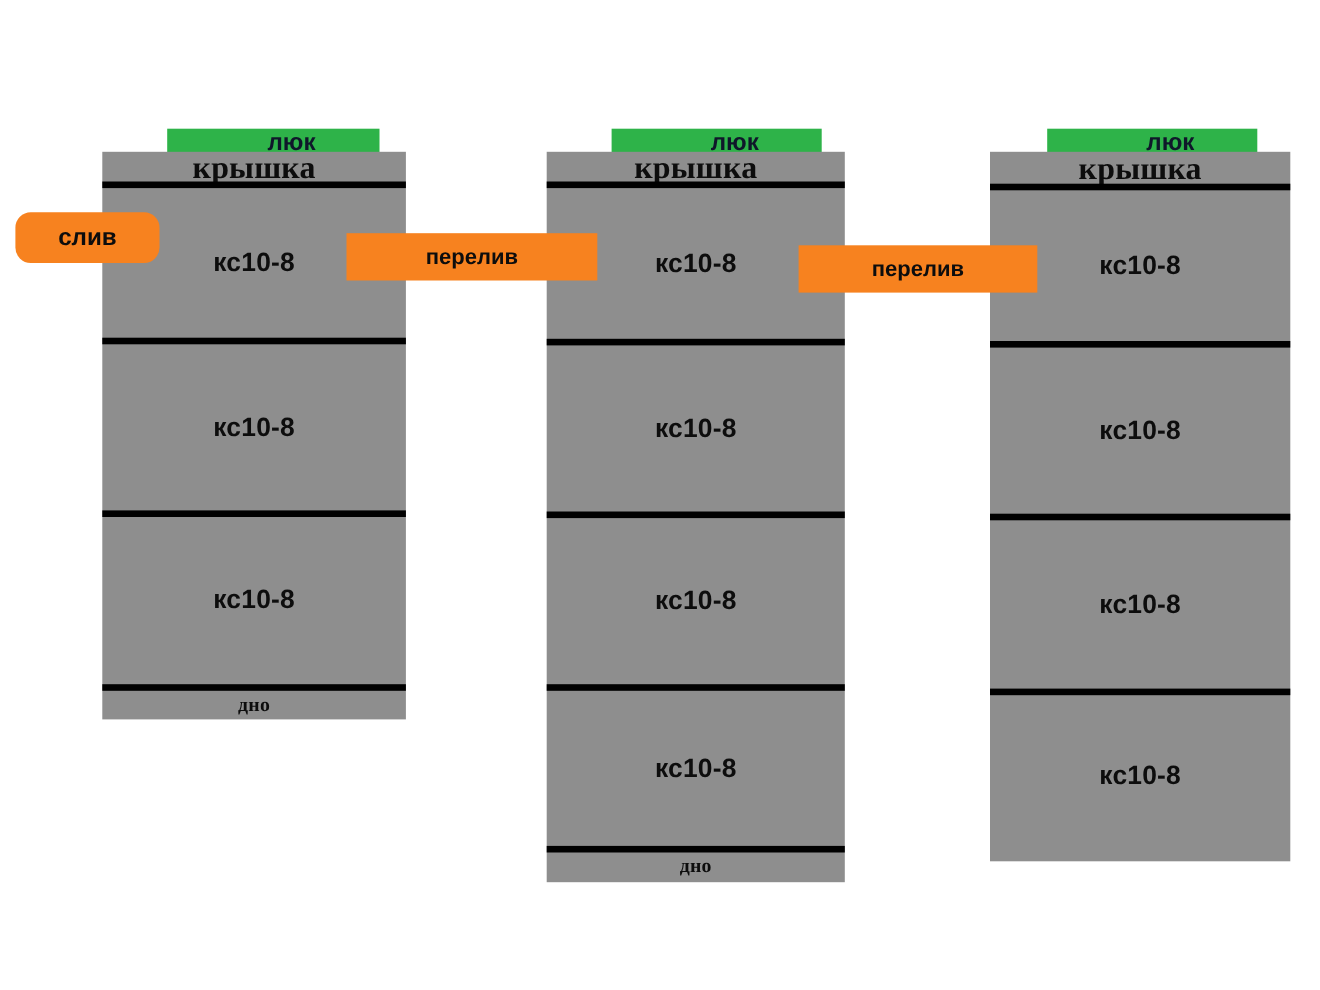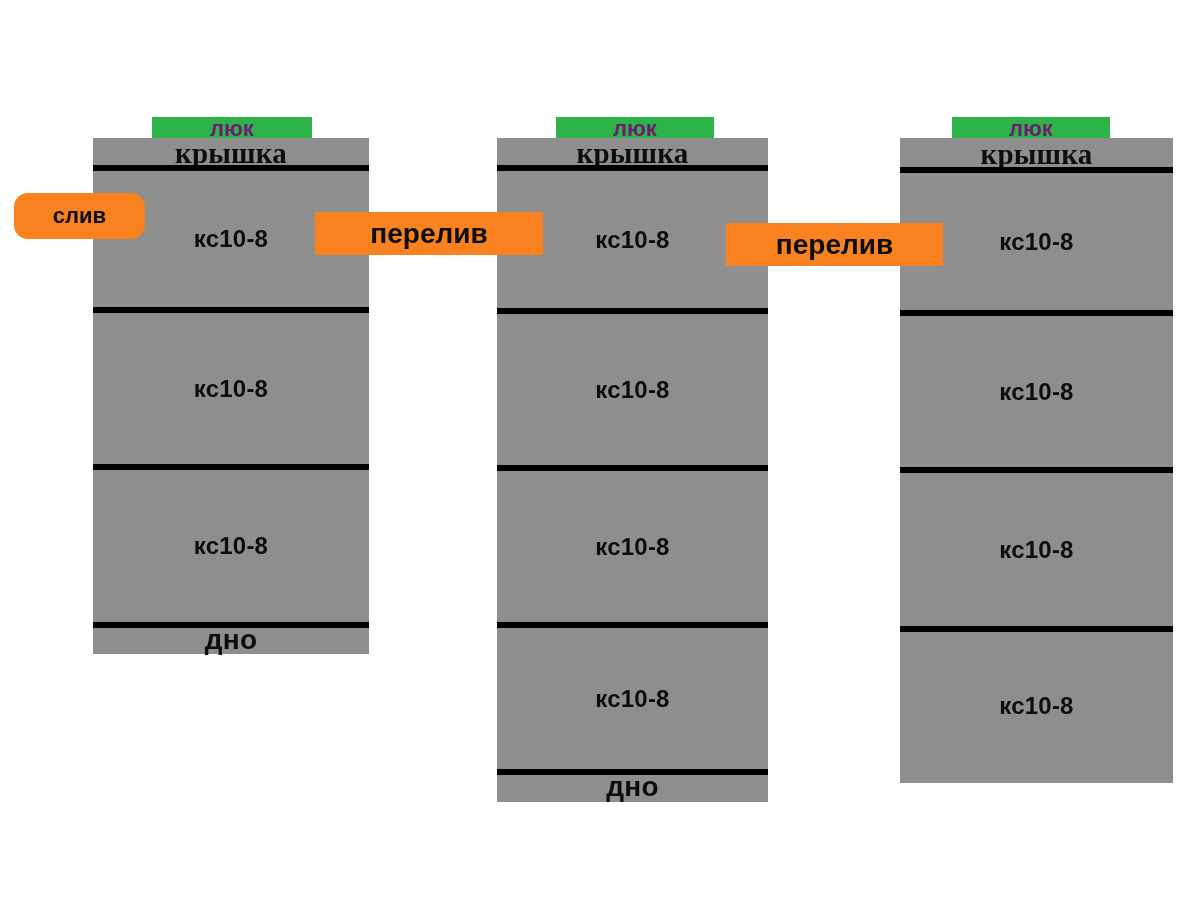--- a/index.html
+++ b/index.html
@@ -53,48 +53,49 @@
     left: 0;
     right: 0;
     height: 6px;
     background: #000000;
     z-index: 4;
   }
 
   
   .ring.cap .ring-label { font-size: 29px; font-family: Liberation Serif, serif; }
   
-  .ring.floor .ring-label { font-size: 28px; }
+  .ring.floor .ring-label { font-size: 18px; font-family: Liberation Serif, serif; }
   
   .ring.body .ring-label { font-size: 24px; }
 
   
   .hatch {
     position: absolute;
     background: #2eb349;
     display: flex;
     align-items: center;
     justify-content: center;
-    color: #701a75;
+    color: #0f172a;
     font-weight: bold;
     font-size: 22px;
     line-height: 1;
     z-index: 1;
+    padding-left: 33px;
   }
 
   
   .pipe {
     position: absolute;
     background: #f7821f;
     display: flex;
     align-items: center;
     justify-content: center;
     color: #0d0d0d;
     font-weight: bold;
-    font-size: 28px;
+    font-size: 20px;
     line-height: 1;
     z-index: 6;
   }
   .pipe.drain { font-size: 22px; border-radius: 14px; }
 </style>
 </head>
 <body>
 
 <div id="diagram-canvas" style="background: rgb(255, 255, 255);">
 

